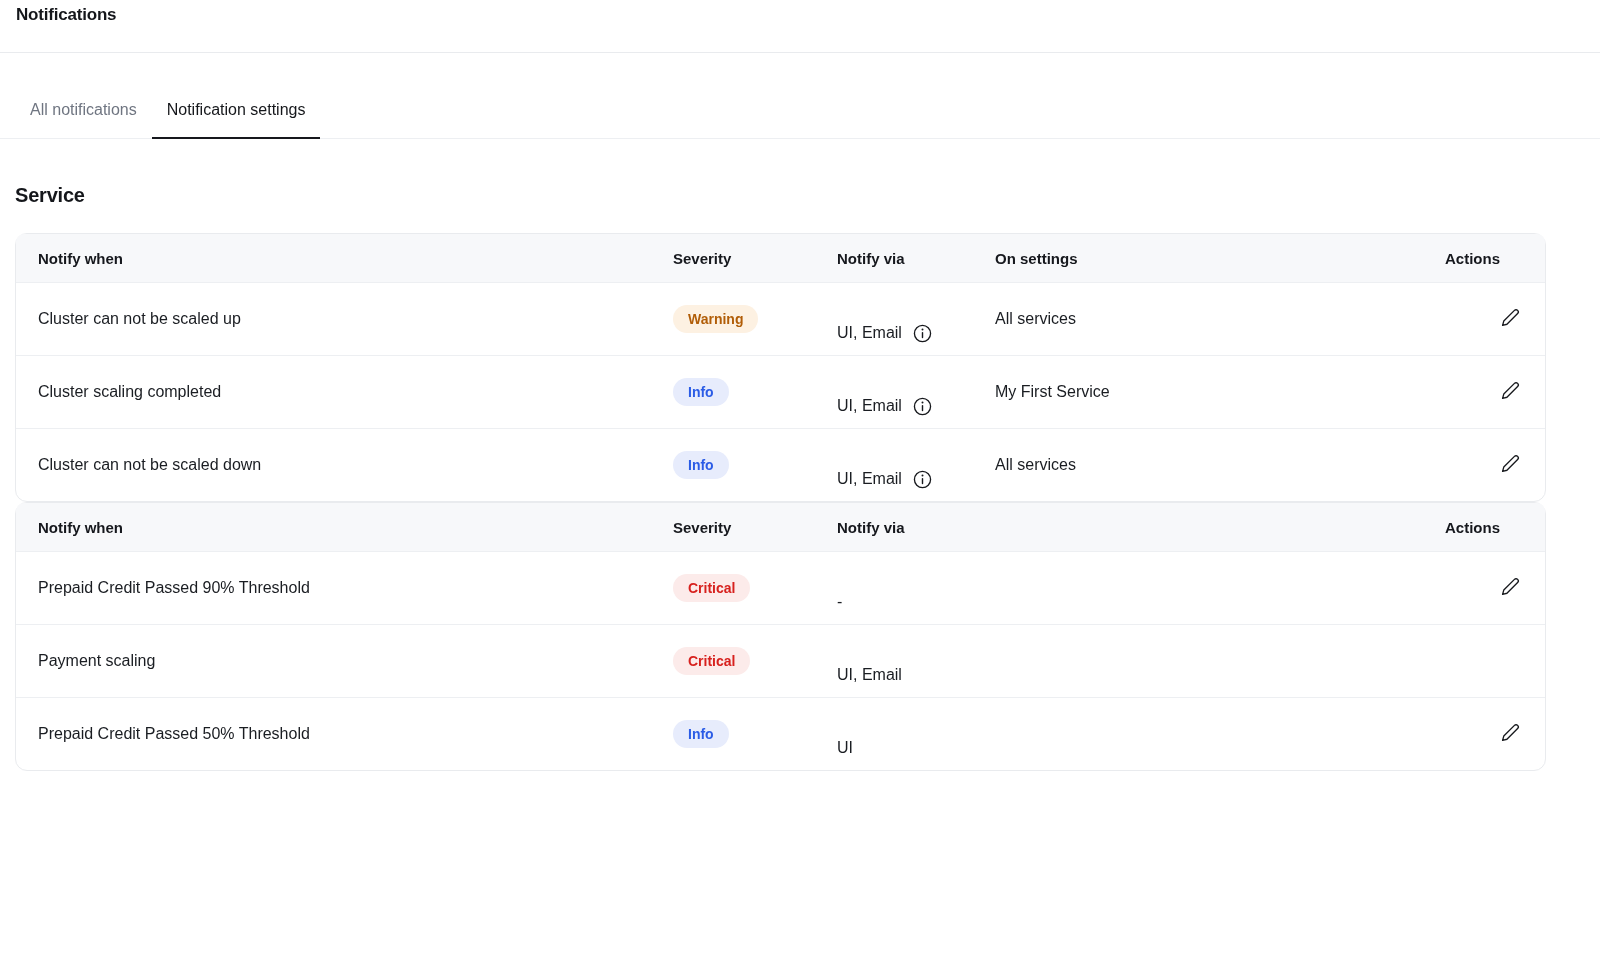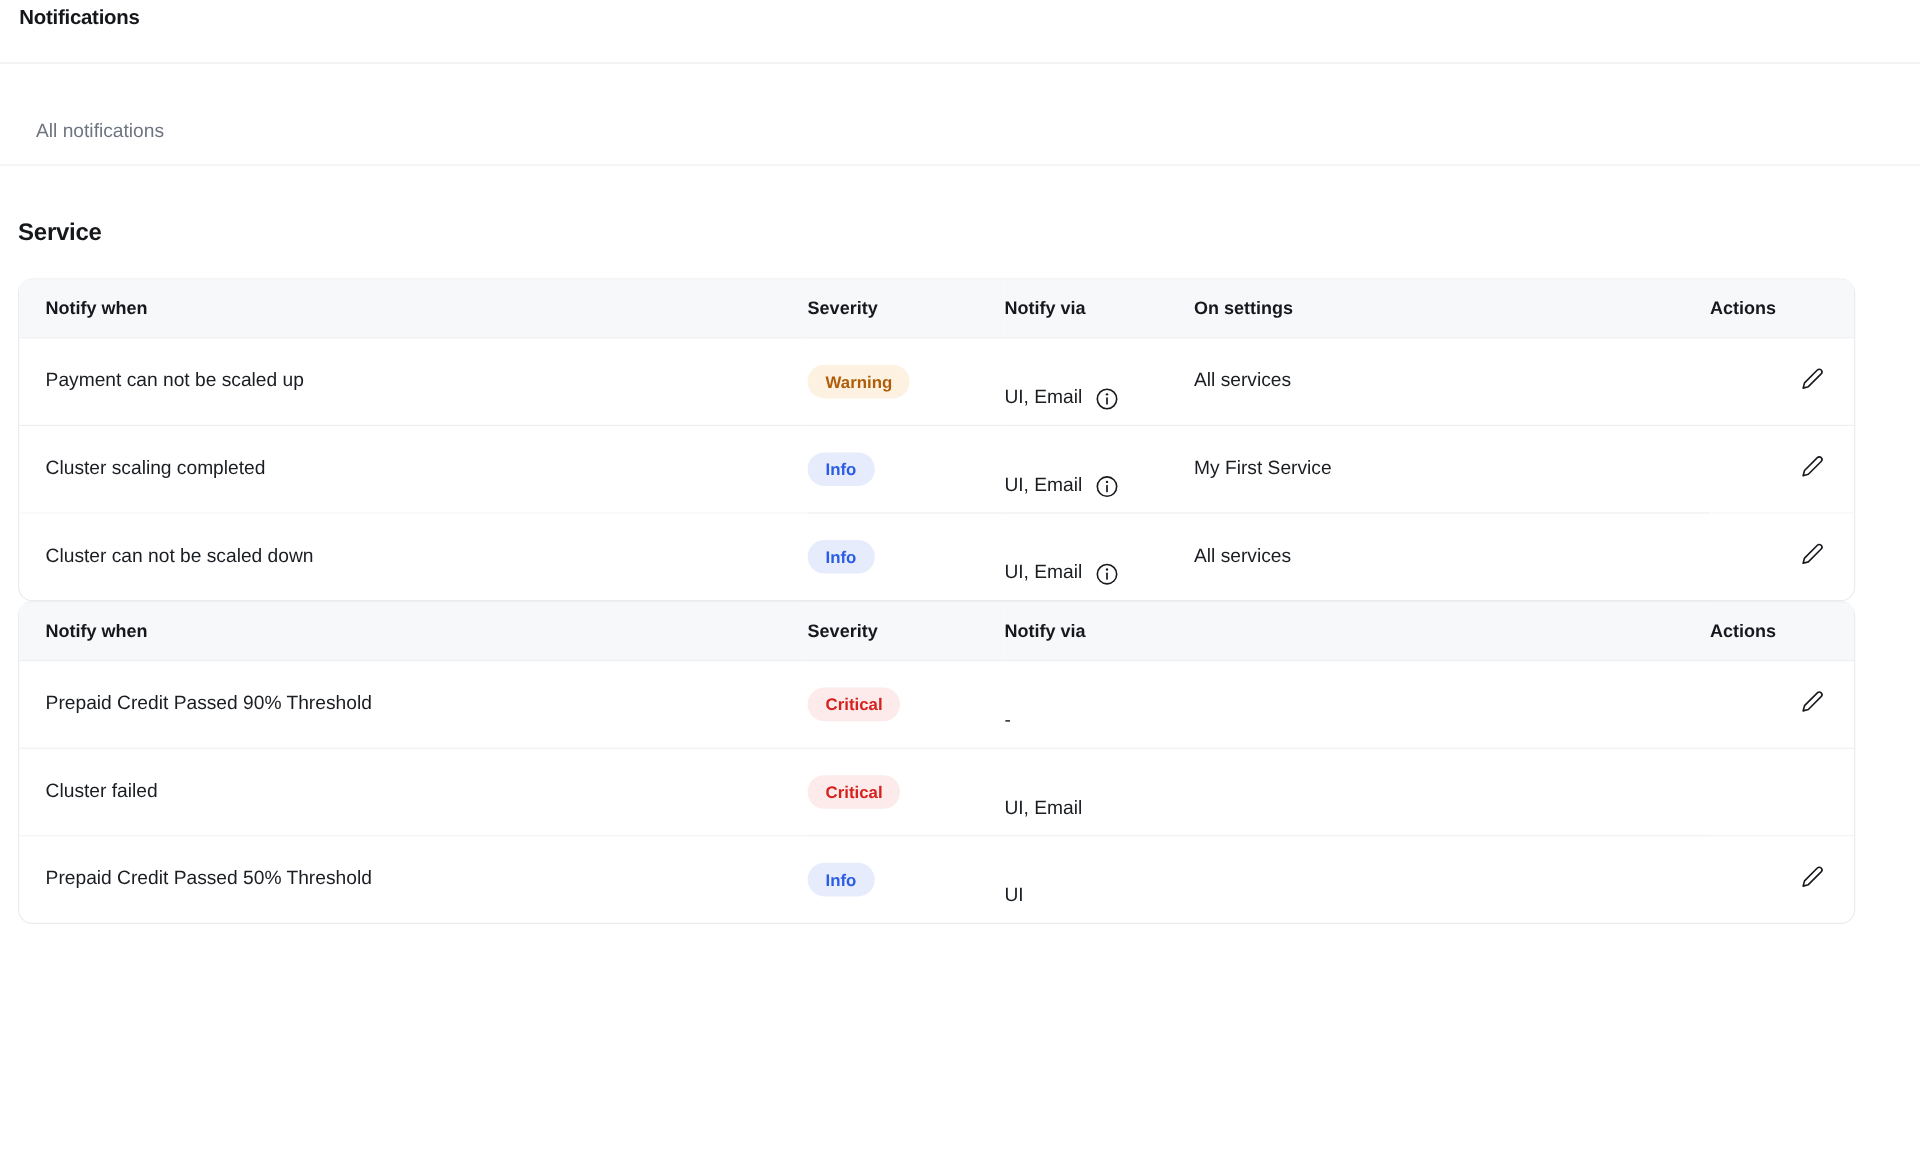--- a/index.html
+++ b/index.html
@@ -66,21 +66,21 @@
   th {
     background: #f7f8fa;
     height: 48px;
     text-align: left;
     font-size: 15px;
     font-weight: 600;
     color: #16181d;
     padding: 0;
   }
   th:first-child { border-top-left-radius: 8px; padding-left: 22px; }
-  th:last-child  { border-top-right-radius: 8px; text-align: left; padding-right: 25px; }
+  th:last-child  { border-top-right-radius: 8px; text-align: center; padding-right: 25px; }
   td {
     height: 73px;
     font-size: 16px;
     color: #1a1d22;
     padding: 0;
     border-top: 1px solid #edeff2;
     vertical-align: middle;
   }
   td:first-child { padding-left: 22px; }
   td:last-child  { text-align: right; padding-right: 25px; }
@@ -114,20 +114,21 @@
 </style>
 </head>
 <body>
 
 <header class="page-header">
   <h1 class="page-title">Notifications</h1>
 </header>
 
 <nav class="tab-bar">
   <div class="tab inactive">All notifications</div>
+  <div class="tab active">Notification settings</div>
 </nav>
 
 <main id="sections">
     <section>
       <h2 class="section-title">Service</h2>
       <table>
         <colgroup>
           <col style="width: 657px;">
           <col style="width: 164px;">
           <col style="width: 158px;">
@@ -138,21 +139,21 @@
           <tr>
             <th>Notify when</th>
             <th>Severity</th>
             <th>Notify via</th>
             <th>On settings</th>
             <th>Actions</th>
           </tr>
         </thead>
         <tbody>
           <tr>
-            <td>Payment can not be scaled up</td>
+            <td>Cluster can not be scaled up</td>
             <td><span class="badge" style="background: rgb(253, 241, 226); color: rgb(177, 93, 7);">Warning</span></td>
             <td>
               <div class="cell-flex">
                 <span>UI, Email</span>
                 <button class="icon-btn">
                   <svg width="19" height="19" viewBox="0 0 20 20">
                     <circle cx="10" cy="10" r="8.5" fill="none" stroke="#17191d" stroke-width="1.4"></circle>
                     <line x1="10" y1="9.2" x2="10" y2="14.2" stroke="#17191d" stroke-width="1.5" stroke-linecap="round"></line>
                     <circle cx="10" cy="5.9" r="1.05" fill="#17191d"></circle>
                   </svg>
@@ -238,21 +239,21 @@
                 <span>-</span>
               </div>
             </td>
             <td><button class="icon-btn">
                 <svg width="19" height="19" viewBox="0 0 24 24">
                   <path d="M17 3a2.828 2.828 0 1 1 4 4L7.5 20.5 2 22l1.5-5.5L17 3z" fill="none" stroke="#17191d" stroke-width="1.7" stroke-linecap="round" stroke-linejoin="round"></path>
                 </svg>
               </button></td>
           </tr>
           <tr>
-            <td>Cluster failed</td>
+            <td>Payment scaling</td>
             <td><span class="badge" style="background: rgb(252, 235, 234); color: rgb(215, 33, 30);">Critical</span></td>
             <td>
               <div class="cell-flex">
                 <span>UI, Email</span>
               </div>
             </td>
             <td></td>
           </tr>
           <tr>
             <td>Prepaid Credit Passed 50% Threshold</td>

